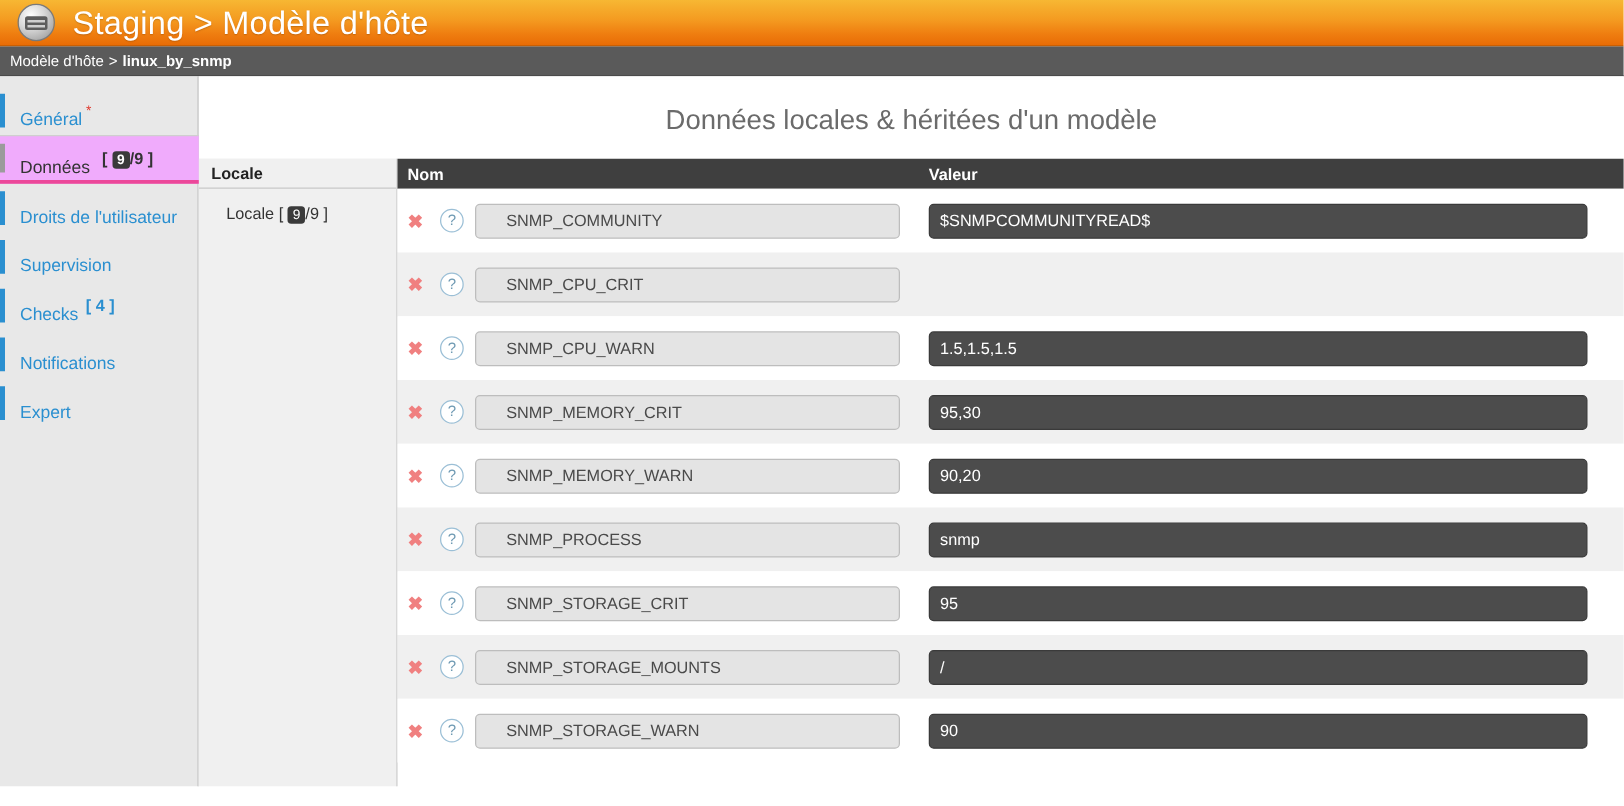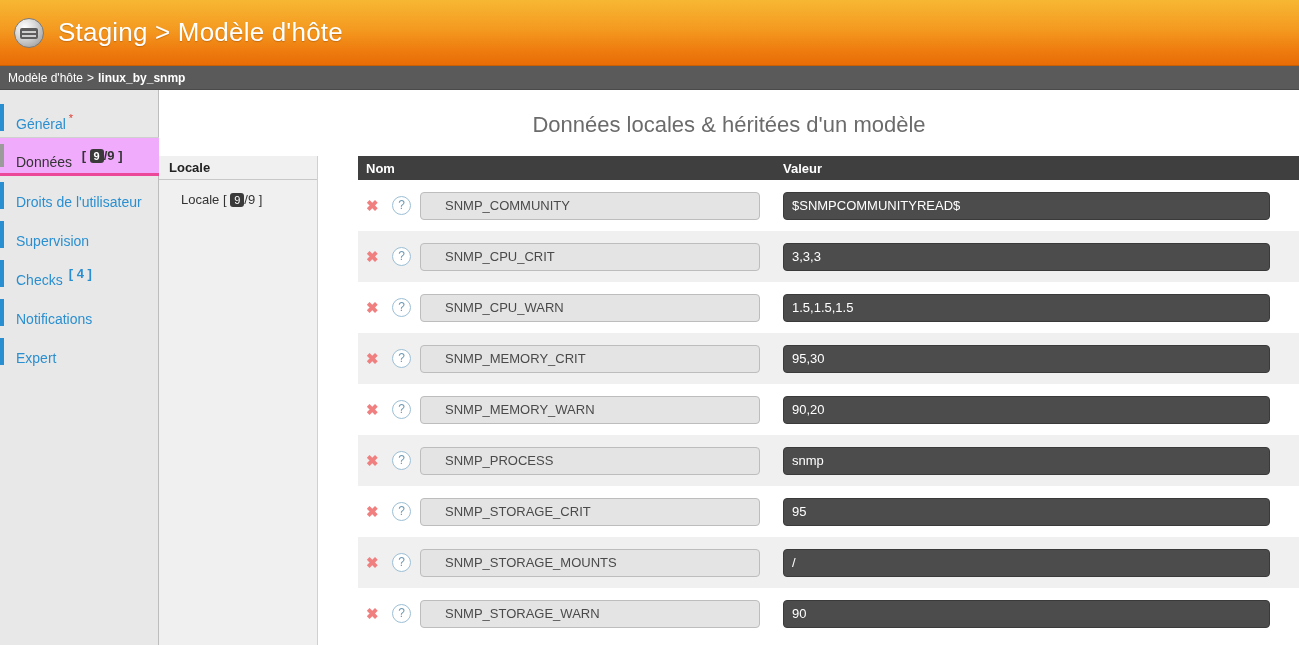--- a/index.html
+++ b/index.html
@@ -7,21 +7,21 @@
     margin: 0; padding: 0;
     width: 1299px; height: 645px;
     overflow: hidden;
     background: #ffffff;
     font-family: "Liberation Sans", sans-serif;
   }
 
   
   .header {
     position: relative;
-    height: 66px;
+    height: 37px;
     background: linear-gradient(to bottom, #f7b733 0%, #f49a20 45%, #ef7e10 75%, #e86c06 100%);
     display: flex;
     align-items: center;
     padding-left: 14px;
     border-bottom: 1px solid #c85f04;
   }
   .header-icon {
     width: 30px; height: 30px;
     border-radius: 50%;
     background: radial-gradient(circle at 35% 30%, #ffffff 0%, #d8d8d8 40%, #8f8f8f 100%);
@@ -139,21 +139,20 @@
     text-align: center;
     font-size: 22px;
     color: #6b6b6b;
     padding: 22px 0 18px 0;
     font-weight: normal;
   }
   .table-area {
     display: flex;
     flex: 1 1 auto;
     min-height: 0;
-    gap: 40px;
   }
 
   
   .locale-col {
     width: 159px;
     flex: 0 0 159px;
     background: #f0f0f0;
     border-right: 1px solid #d0d0d0;
   }
   .locale-head {
@@ -337,21 +336,20 @@
             <input class="value-input" value="$SNMPCOMMUNITYREAD$" style="">
           </div>
 
           <div class="row even">
             <div class="del-icon">✖</div>
             <div class="help-icon">
                 <span class="help-circle">?</span>
               </div>
             <input class="name-input" value="SNMP_CPU_CRIT" style="">
             <div class="val-gap"></div>
-            <input class="value-input" value="3,3,3" style="">
           </div>
 
           <div class="row odd">
             <div class="del-icon">✖</div>
             <div class="help-icon">
                 <span class="help-circle">?</span>
               </div>
             <input class="name-input" value="SNMP_CPU_WARN" style="">
             <div class="val-gap"></div>
             <input class="value-input" value="1.5,1.5,1.5" style="">

